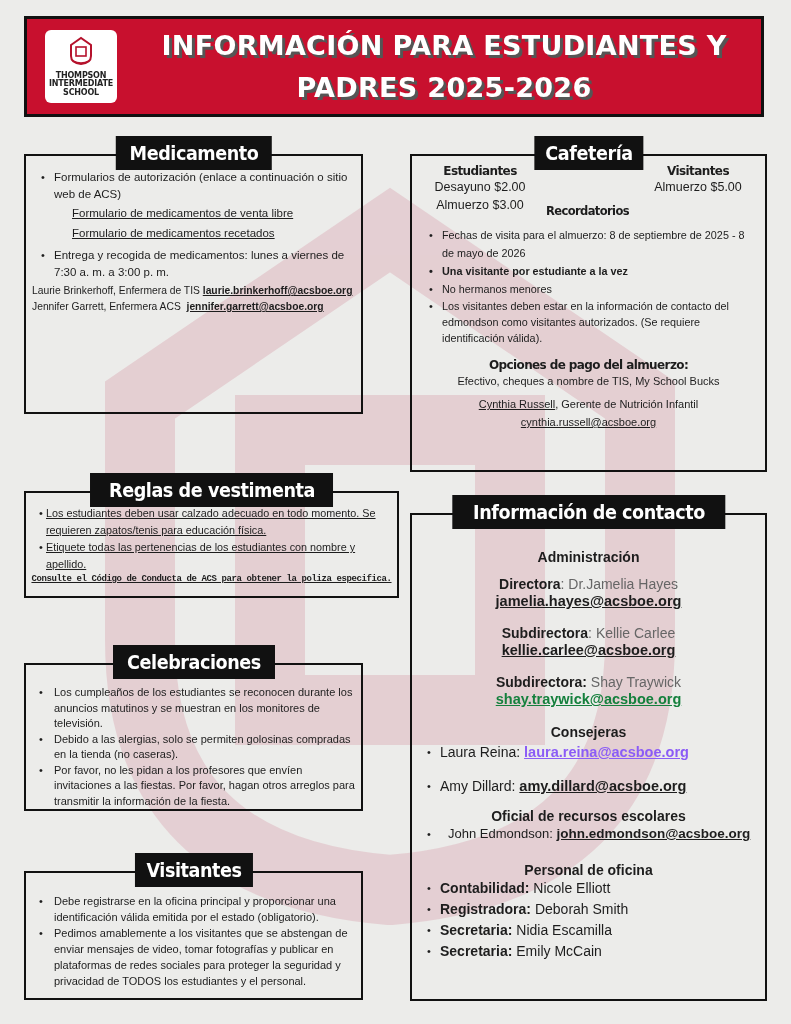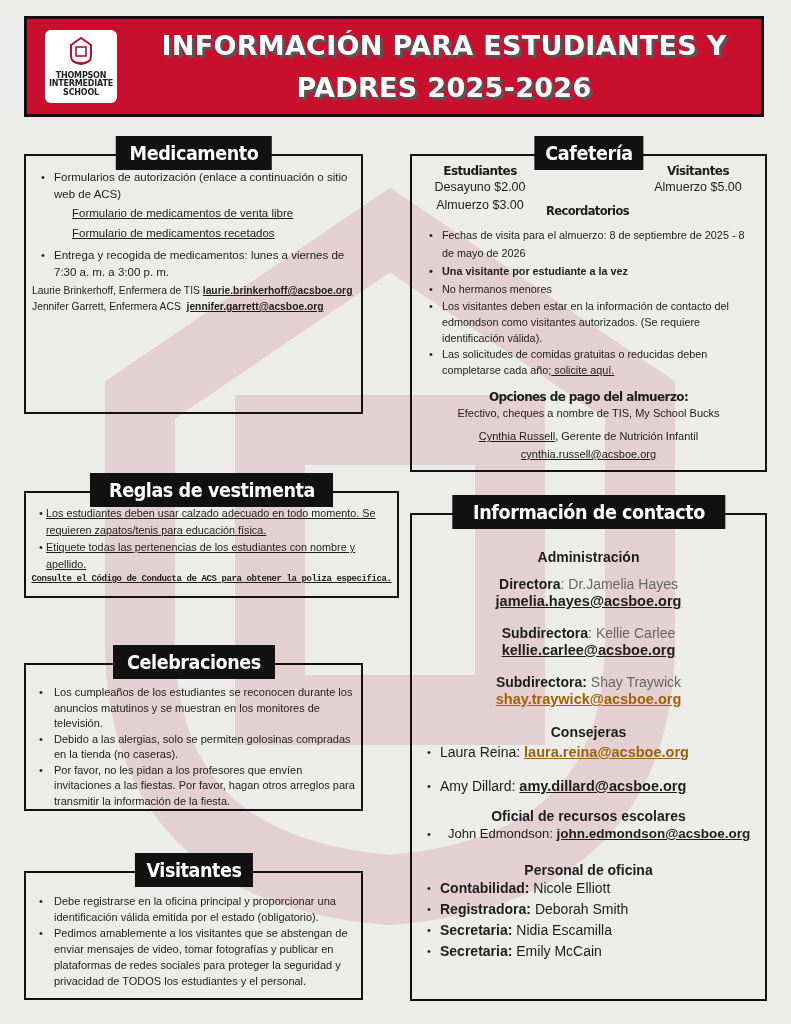--- a/index.html
+++ b/index.html
@@ -123,21 +123,20 @@
       <div class="cond">Visitantes</div>
       <div style="font-size:12.5px; line-height:18px;">Almuerzo $5.00</div>
     </div>
     <div class="cond" style="position:absolute; left:126px; top:40px; font-size:11.5px;">Recordatorios</div>
   </div>
   <ul class="bul" style="margin-top:6px;">
     <li class="small" style="font-size:10.8px; line-height:18px;">Fechas de visita para el almuerzo: 8 de septiembre de 2025 - 8 de mayo de 2026</li>
     <li class="small b" style="font-size:10.8px; line-height:18px;">Una visitante por estudiante a la vez</li>
     <li class="small" style="font-size:10.8px; line-height:18px;">No hermanos menores</li>
     <li class="small" style="font-size:10.8px; line-height:16px;">Los visitantes deben estar en la información de contacto del edmondson como visitantes autorizados. (Se requiere identificación válida).</li>
-    <li class="small" style="font-size:10.8px; line-height:16px;"><span> Las solicitudes de comidas gratuitas o reducidas deben completarse cada año;</span><a class="u" style="color:#1d1d1d;"> solicite aquí.</a></li>
   </ul>
   <div class="cond center" style="margin-top:12px;">Opciones de pago del almuerzo:</div>
   <div class="center" style="font-size:11px; line-height:18px;">Efectivo, cheques a nombre de TIS, My School Bucks</div>
   <div class="center" style="font-size:11px; line-height:16px; margin-top:6px;">
     <span class="u">Cynthia Russell</span><span>, Gerente de Nutrición Infantil</span>
   </div>
   <div class="center"><a class="u" style="color:#1d1d1d; font-size:11px;">cynthia.russell@acsboe.org</a></div>
 </div>
 
 <div class="box" style="left:24px; top:491px; width:375px; height:107px; padding:12px 4px 0 4px;">
@@ -173,26 +172,26 @@
   <div style="margin-bottom:15px;">
     <div class="contact-line"><b>Directora</b><span class="light">: </span><span class="light">Dr.Jamelia Hayes</span></div>
     <div class="center"><a class="email" style="color:#1d1d1d;">jamelia.hayes@acsboe.org</a></div>
   </div>
   <div style="margin-bottom:15px;">
     <div class="contact-line"><b>Subdirectora</b><span class="light">: </span><span class="light">Kellie Carlee</span></div>
     <div class="center"><a class="email" style="color:#1d1d1d;">kellie.carlee@acsboe.org</a></div>
   </div>
   <div style="margin-bottom:16px;">
     <div class="contact-line"><b>Subdirectora:</b><span class="light"> </span><span class="light">Shay Traywick</span></div>
-    <div class="center"><a class="email" style="color:#a16207;">shay.traywick@acsboe.org</a></div>
+    <div class="center"><a class="email" style="color:#15803d;">shay.traywick@acsboe.org</a></div>
   </div>
 
   <div class="contact-sec" style="margin-bottom:2px;">Consejeras</div>
   <ul class="bul" style="margin-bottom:12px;">
-    <li style="font-size:14px; line-height:20px; margin-bottom:14px;"><span>Laura Reina: </span><a class="email" style="color:#a16207;">laura.reina@acsboe.org</a></li>
+    <li style="font-size:14px; line-height:20px; margin-bottom:14px;"><span>Laura Reina: </span><a class="email" style="color:#8b5cf6;">laura.reina@acsboe.org</a></li>
     <li style="font-size:14px; line-height:20px;"><span>Amy Dillard: </span><a class="email" style="color:#1d1d1d;">amy.dillard@acsboe.org</a></li>
   </ul>
 
   <div class="contact-sec">Oficial de recursos escolares</div>
   <ul class="bul" style="margin-bottom:18px;">
     <li style="font-size:13px; line-height:20px; padding-left:30px;"><span>John Edmondson: </span><a class="email" style="color:#1d1d1d; font-size:13.5px;">john.edmondson@acsboe.org</a></li>
   </ul>
 
   <div class="contact-sec">Personal de oficina</div>
   <ul class="bul">

